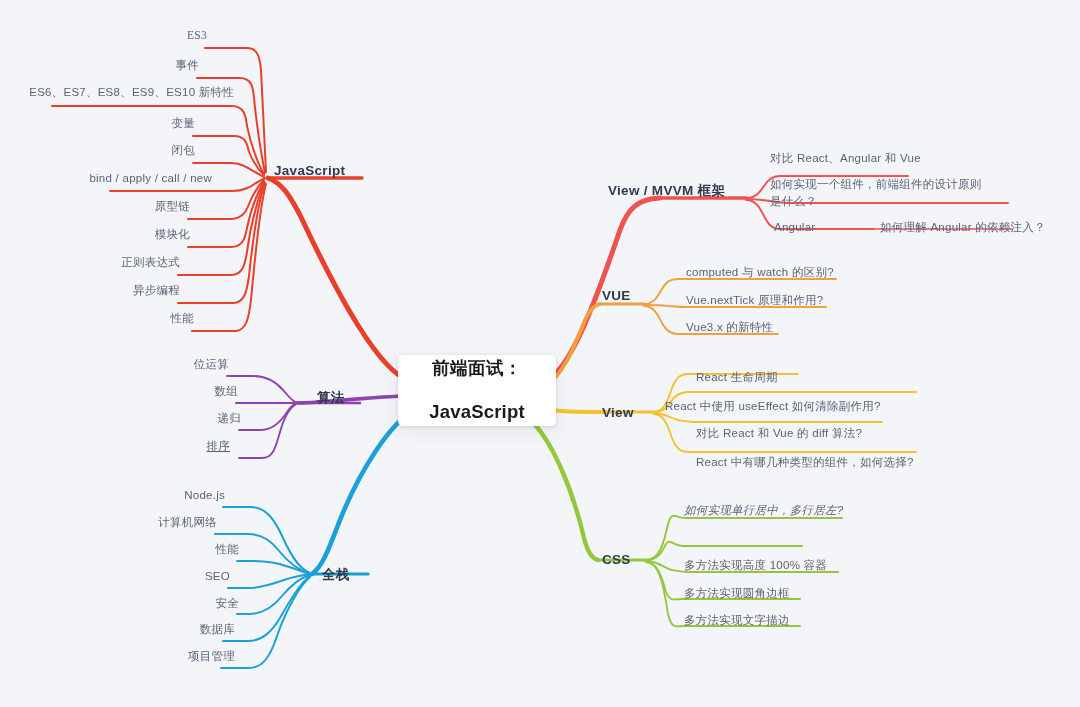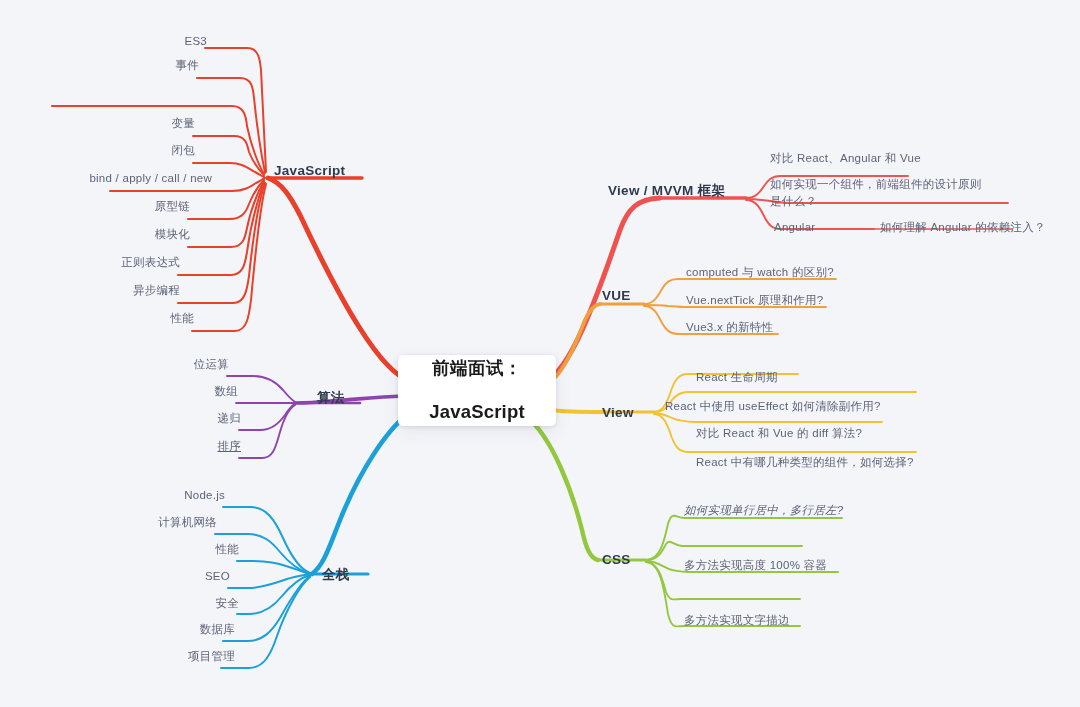--- a/index.html
+++ b/index.html
@@ -170,37 +170,38 @@
     </g>
   </svg>
 
   <div class="center-node">
     <div class="center-line1">前端面试：</div>
     <div class="center-line2">JavaScript</div>
   </div>
 
   <div class="branch-label left" style="left:274px; top:163px;">JavaScript</div>
 
-  <div class="leaf ralign" style="left:107px; top:33px; width:100px;">ES3</div>
+  <div class="leaf ralign" style="left:107px; top:27px; width:100px;font-family:Liberation Serif, serif;">ES3</div>
   <div class="leaf ralign" style="left:97px; top:57px; width:102px;">事件</div>
+  <div class="leaf ralign" style="left:20px; top:84px; width:214px;">ES6、ES7、ES8、ES9、ES10 新特性</div>
   <div class="leaf ralign" style="left:93px; top:115px; width:102px;">变量</div>
   <div class="leaf ralign" style="left:93px; top:142px; width:102px;">闭包</div>
   <div class="leaf ralign" style="left:10px; top:170px; width:202px;">bind / apply / call / new</div>
   <div class="leaf ralign" style="left:88px; top:198px; width:102px;">原型链</div>
   <div class="leaf ralign" style="left:88px; top:226px; width:102px;">模块化</div>
   <div class="leaf ralign" style="left:68px; top:254px; width:112px;">正则表达式</div>
   <div class="leaf ralign" style="left:68px; top:282px; width:112px;">异步编程</div>
   <div class="leaf ralign" style="left:92px; top:310px; width:102px;">性能</div>
 
   <div class="branch-label left" style="left:317px; top:389px;">算法</div>
 
   <div class="leaf ralign" style="left:157px; top:356px; width:72px;">位运算</div>
   <div class="leaf ralign" style="left:166px; top:383px; width:72px;">数组</div>
   <div class="leaf ralign" style="left:169px; top:410px; width:72px;">递归</div>
-  <div class="leaf ralign" style="left:169px; top:438px; width:72px;text-decoration:underline;">排序</div>
+  <div class="leaf ralign" style="left:158px; top:438px; width:72px;text-decoration:underline;">排序</div>
 
   <div class="branch-label left" style="left:322px; top:566px;">全栈</div>
 
   <div class="leaf ralign" style="left:143px; top:487px; width:82px;">Node.js</div>
   <div class="leaf ralign" style="left:125px; top:514px; width:92px;">计算机网络</div>
   <div class="leaf ralign" style="left:167px; top:541px; width:72px;">性能</div>
   <div class="leaf ralign" style="left:158px; top:568px; width:72px;">SEO</div>
   <div class="leaf ralign" style="left:167px; top:595px; width:72px;">安全</div>
   <div class="leaf ralign" style="left:153px; top:621px; width:82px;">数据库</div>
   <div class="leaf ralign" style="left:141px; top:648px; width:94px;">项目管理</div>
@@ -222,15 +223,16 @@
 
   <div class="leaf lalign" style="left:696px; top:369px; width:250px;">React 生命周期</div>
   <div class="leaf lalign" style="left:665px; top:398px; width:250px;">React 中使用 useEffect 如何清除副作用?</div>
   <div class="leaf lalign" style="left:696px; top:425px; width:250px;">对比 React 和 Vue 的 diff 算法?</div>
   <div class="leaf lalign" style="left:696px; top:454px; width:250px;">React 中有哪几种类型的组件，如何选择?</div>
 
   <div class="branch-label right" style="left:602px; top:552px;">CSS</div>
 
   <div class="leaf lalign" style="left:684px; top:502px; width:230px;font-style:italic;">如何实现单行居中，多行居左?</div>
   <div class="leaf lalign" style="left:684px; top:557px; width:230px;">多方法实现高度 100% 容器</div>
+  <div class="leaf lalign" style="left:684px; top:585px; width:230px;">多方法实现圆角边框</div>
   <div class="leaf lalign" style="left:684px; top:612px; width:230px;">多方法实现文字描边</div>
 
 </div>
 
 </body></html>

